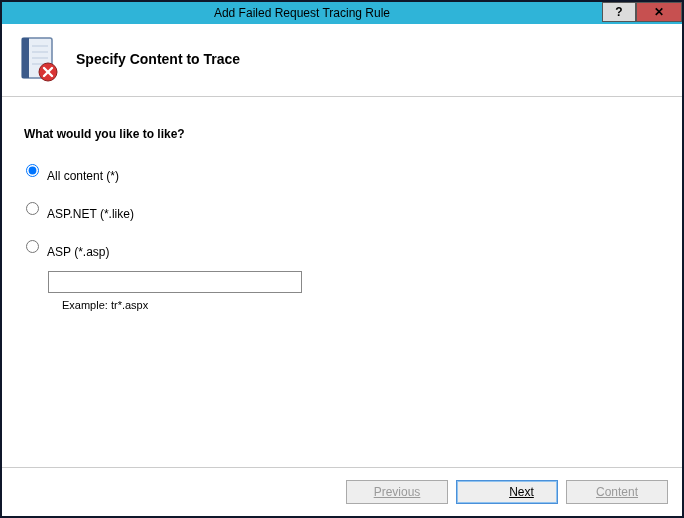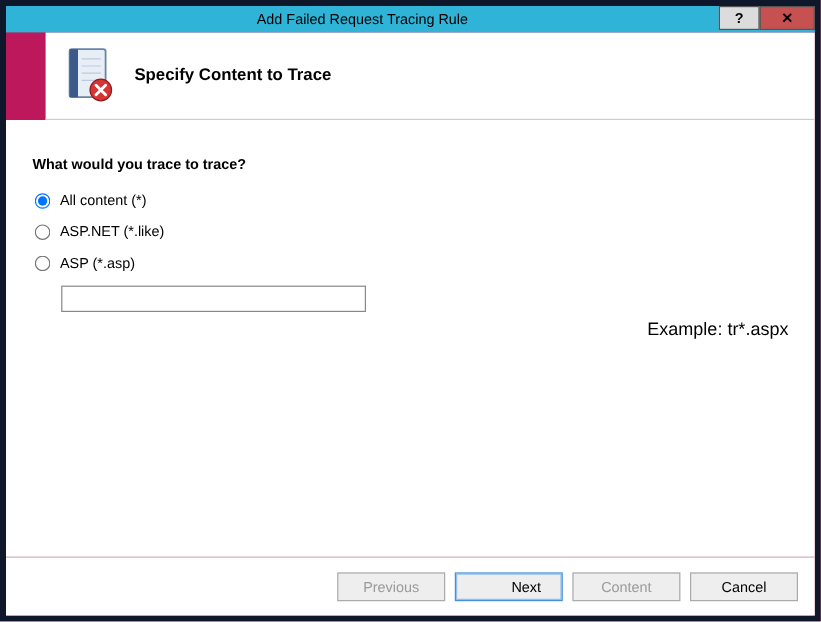--- a/index.html
+++ b/index.html
@@ -9,22 +9,22 @@
     font-family: "Segoe UI", Tahoma, sans-serif;
     font-size: 12px;
     background: #fff;
     width: 684px;
     height: 518px;
     overflow: hidden;
   }
   .window {
     width: 684px;
     height: 518px;
-    border: 5px solid #0f172a;
-    background: #be185d;
+    border: 2px solid #0f172a;
+    background: #bef264;
     display: flex;
     flex-direction: column;
   }
   .titlebar {
     height: 22px;
     background: #2fb4d8;
     display: flex;
     align-items: stretch;
     position: relative;
   }
@@ -59,21 +59,20 @@
     color: #000;
     width: 46px;
   }
   .header {
     padding: 12px 16px 14px 16px;
     display: flex;
     align-items: center;
     gap: 18px;
     border-bottom: 1px solid #ccc;
     background: #fff;
-    margin-left: 33px;
   }
   .header-icon {
     width: 40px;
     height: 46px;
     position: relative;
     flex-shrink: 0;
   }
   .header-title {
     font-size: 14px;
     font-weight: bold;
@@ -96,57 +95,58 @@
     margin-bottom: 12px;
     margin-left: 2px;
   }
   .radio-row input[type=radio] {
     margin: 0;
     width: 13px;
     height: 13px;
   }
   .radio-row label {
     font-size: 12px;
+    margin-top: 12px;
   }
   .custom-input {
     margin-left: 24px;
     margin-top: 4px;
   }
   .custom-input input {
     width: 254px;
     height: 22px;
     border: 1px solid #888;
     background: #fff;
     padding: 2px 4px;
     font-size: 12px;
   }
   .example {
-    margin-left: 14px;
+    margin-left: 38px;
     margin-top: 6px;
-    font-size: 15px;
-    color: #000;
-    text-align: right;
+    font-size: 11px;
+    color: #000;
   }
   .footer {
     border-top: 1px solid #ccc;
     padding: 12px 14px;
     display: flex;
     justify-content: flex-end;
     gap: 8px;
     background: #fff;
   }
   .btn {
-    width: 90px;
+    width: 102px;
     height: 24px;
     border: 1px solid #aaa;
     background: #eee;
     font-size: 12px;
     color: #000;
     cursor: pointer;
     font-family: inherit;
+    text-decoration: underline;
   }
   .btn:disabled {
     color: #9a9a9a;
     cursor: default;
   }
   .btn.default {
     border: 1px solid #4a90d9;
     box-shadow: inset 0 0 0 1px #8fc2ef;
     padding-left: 35px;
   }
@@ -179,21 +179,21 @@
         <line x1="14" y1="28" x2="30" y2="28" stroke="#bccadd"></line>
         <circle cx="30" cy="36" r="9" fill="#d83434" stroke="#8a1f1f" stroke-width="1"></circle>
         <line x1="26" y1="32" x2="34" y2="40" stroke="#fff" stroke-width="2.4" stroke-linecap="round"></line>
         <line x1="34" y1="32" x2="26" y2="40" stroke="#fff" stroke-width="2.4" stroke-linecap="round"></line>
       </svg>
     </div>
     <div class="header-title">Specify Content to Trace</div>
   </div>
 
   <div class="content">
-    <div class="question">What would you trace to trace?</div>
+    <div class="question">What would you like to like?</div>
 
     <div class="radio-row">
       <input type="radio" name="trace" checked="" style="">
       <label>All content (*)</label>
     </div>
 
     <div class="radio-row">
       <input type="radio" name="trace" style="">
       <label>ASP.NET (*.like)</label>
     </div>
@@ -207,16 +207,15 @@
     <div class="custom-input">
       <input type="text" value="" style="">
     </div>
     <div class="example">Example: tr*.aspx</div>
   </div>
 
   <div class="footer">
     <button class="btn" disabled="">Previous</button>
     <button class="btn default">Next</button>
     <button class="btn" disabled="">Content</button>
-    <button class="btn">Cancel</button>
   </div>
 
 </div>
 
 </body></html>

